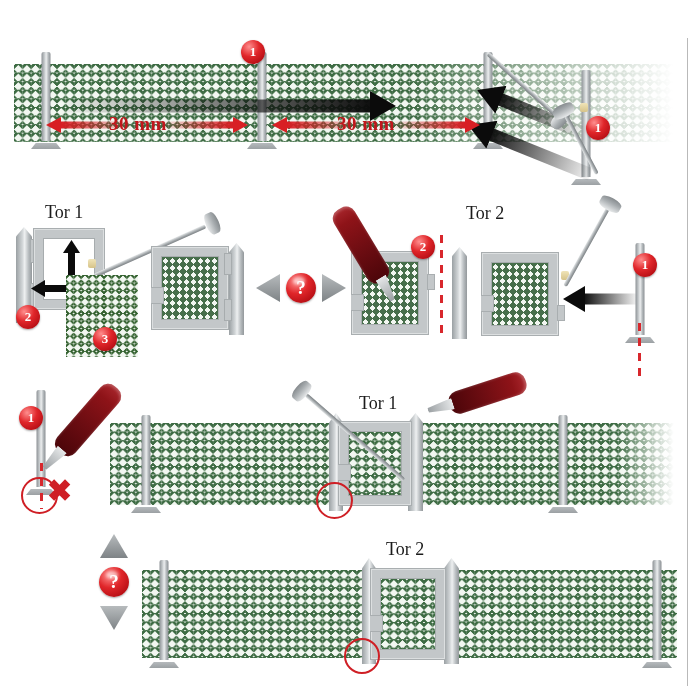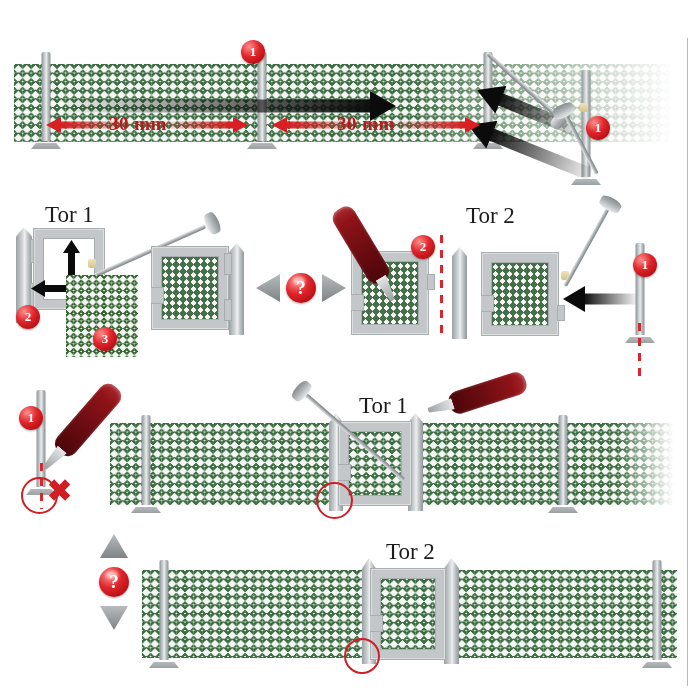--- a/index.html
+++ b/index.html
@@ -67,21 +67,21 @@
   .badge{position:absolute;width:24px;height:24px;border-radius:50%;
       background:radial-gradient(circle at 34% 28%,#ff8e8e 0%,#e0262a 42%,#b80f15 78%,#8e0a10 100%);
       color:#fff;font-family:"Liberation Serif",serif;font-weight:bold;font-size:13px;
       display:flex;align-items:center;justify-content:center;
       box-shadow:0 1px 2px rgba(0,0,0,.35);}
   .badge.q{width:30px;height:30px;font-size:19px;}
   .badge.q::after{content:"";position:absolute;top:14%;left:22%;width:40%;height:26%;
       border-radius:50%;background:rgba(255,255,255,.55);filter:blur(1.4px);}
 
   
-  .tor{position:absolute;font-family:"Liberation Serif",serif;font-size:23px;
+  .tor{position:absolute;font-family:"Liberation Serif",serif;font-size:18px;
        color:#1b1b1b;white-space:nowrap;}
   .mm{position:absolute;font-family:"Liberation Serif",serif;font-weight:bold;
       font-size:19px;color:#c0171c;white-space:nowrap;letter-spacing:.5px;}
 
   
   .dimrow{position:absolute;height:16px;}
   .dimrow .bar{position:absolute;top:50%;transform:translateY(-50%);height:7px;}
   .dimrow .bar.l{background:linear-gradient(to right,#d81f24,rgba(216,31,36,.05));}
   .dimrow .bar.r{background:linear-gradient(to left,#d81f24,rgba(216,31,36,.05));}
   .dimrow .head{position:absolute;top:50%;transform:translateY(-50%);

